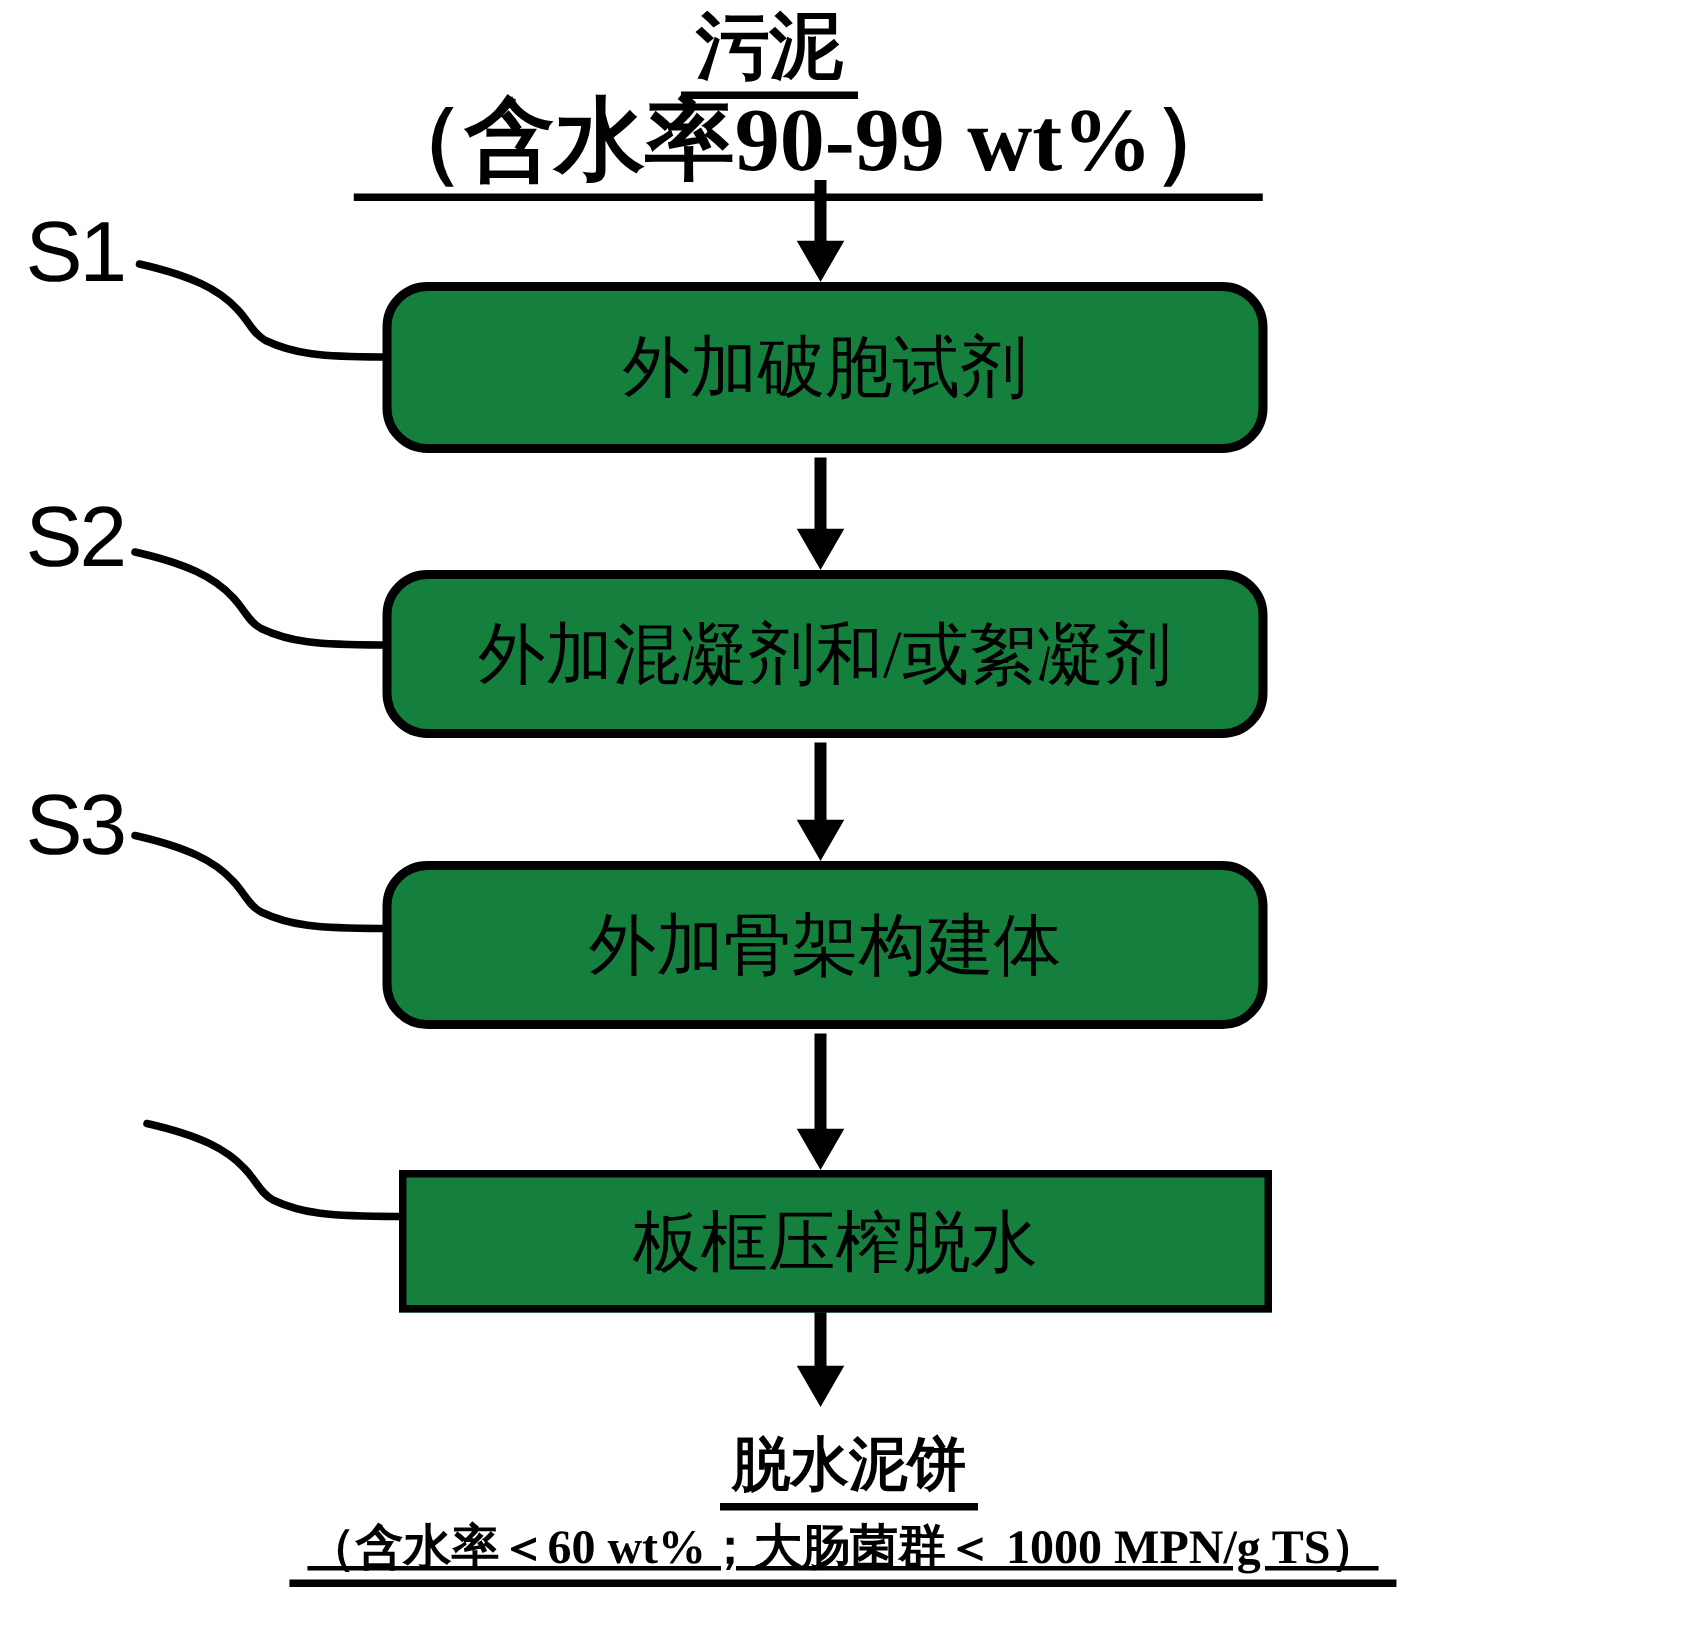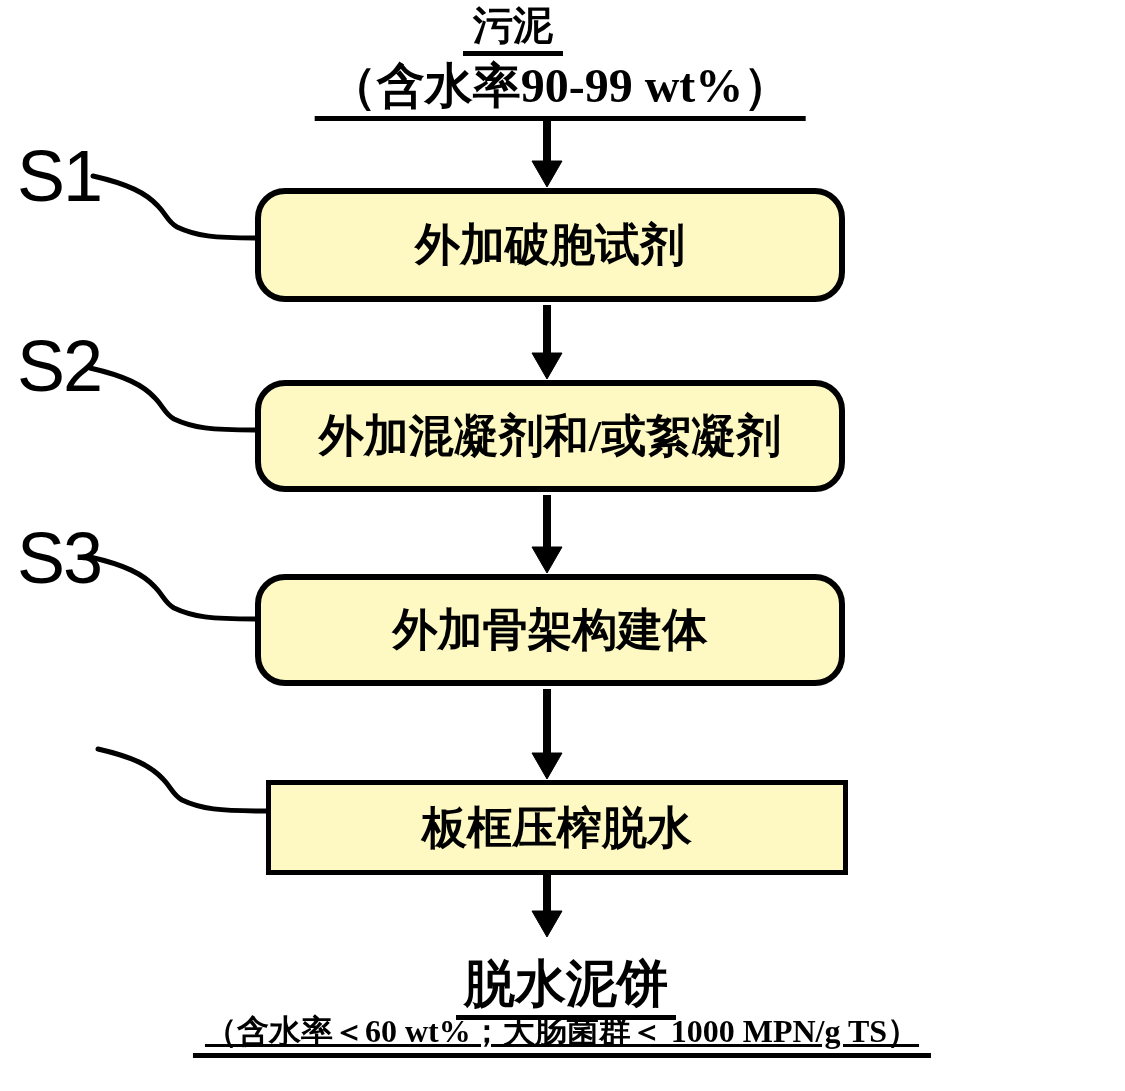--- a/index.html
+++ b/index.html
@@ -14,45 +14,45 @@
   }
   .u-label{
     position:absolute;
     transform:translateX(-50%);
     white-space:nowrap;
     font-weight:bold;
     text-align:center;
     border-bottom:5px solid #000;
     line-height:1.1;
   }
-  .title-1{left:513px;top:4px;font-size:40px;padding:0 10px 3px 10px;}
-  .title-2{left:560px;top:60px;font-size:48px;padding:0 14px 3px 14px;}
-  .result-1{left:566px;top:956px;font-size:51px;padding:0 8px 3px 8px;}
+  .title-1{left:513px;top:4px;font-size:49px;padding:0 10px 3px 10px;}
+  .title-2{left:539px;top:60px;font-size:60px;padding:0 14px 3px 14px;}
+  .result-1{left:566px;top:956px;font-size:39px;padding:0 8px 3px 8px;}
   .result-2{left:562px;top:1014px;font-size:32px;padding:0 12px 4px 12px;text-decoration:underline;}
   .flow-box{
     position:absolute;
     box-sizing:border-box;
     border:6px solid #000;
     display:flex;
     align-items:center;
     justify-content:center;
     font-size:45px;
-    font-weight:bold;
+    font-weight:normal;
     white-space:nowrap;
-    background:#fef9c3;
+    background:#15803d;
   }
   .rounded{border-radius:30px;}
   .box-1{left:255px;top:188px;width:590px;height:114px;}
   .box-2{left:255px;top:380px;width:590px;height:112px;}
   .box-3{left:255px;top:574px;width:590px;height:112px;}
   .box-4{left:266px;top:780px;width:582px;height:95px;border-width:5px;}
   .step-id{
     position:absolute;
     font-family:"Liberation Sans", sans-serif;
-    font-size:72px;
+    font-size:57px;
     font-weight:500;
     letter-spacing:-2px;
     line-height:1;
   }
   .sid-1{left:17px;top:140px;}
   .sid-2{left:17px;top:330px;}
   .sid-3{left:17px;top:522px;}
   .sid-4{left:22px;top:713px;}
   .overlay{
     position:absolute;

